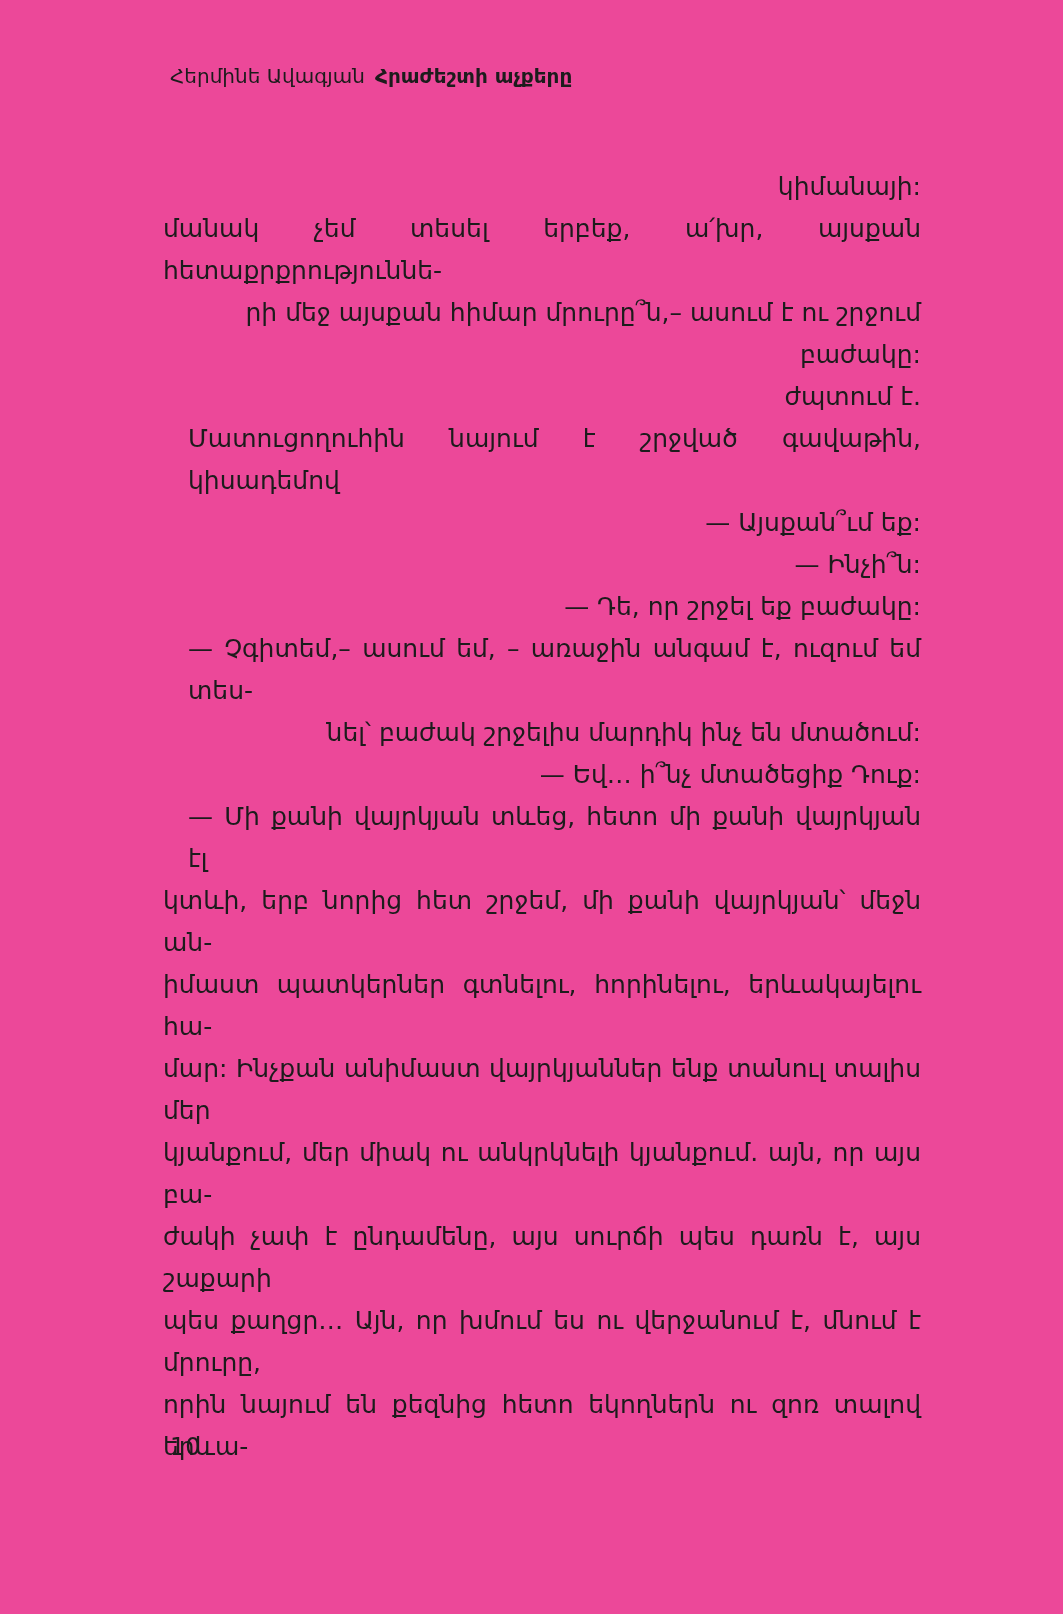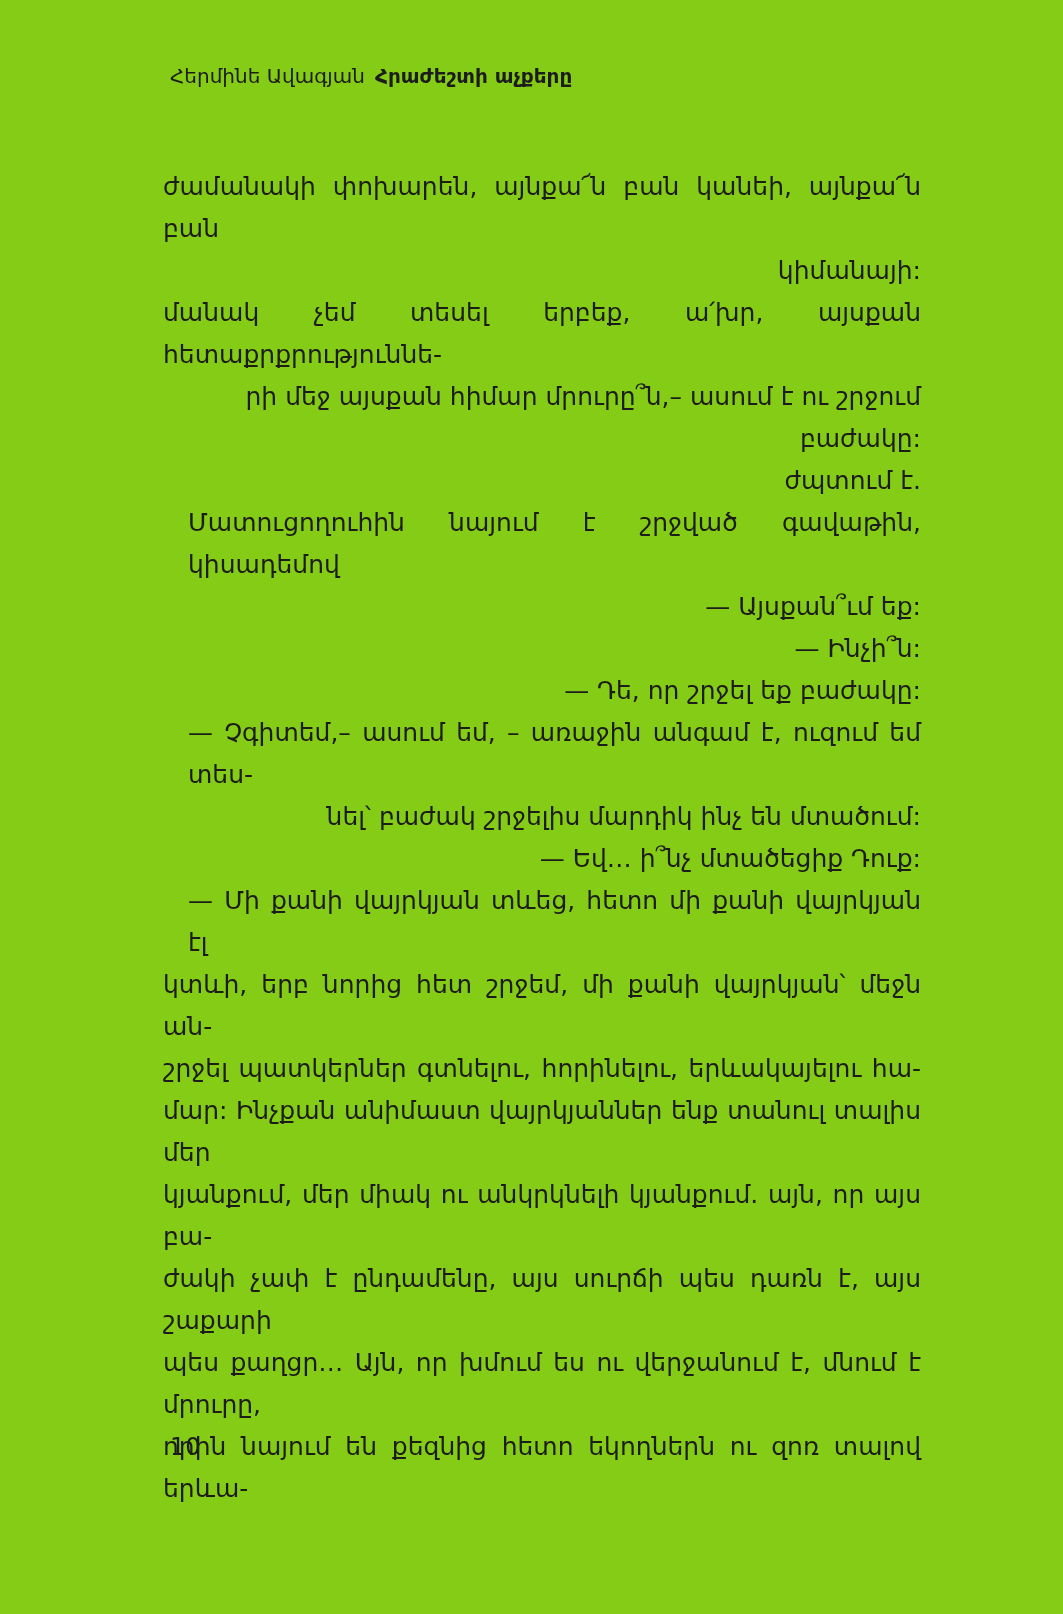--- a/index.html
+++ b/index.html
@@ -4,21 +4,21 @@
 <style>
   html, body {
     margin: 0;
     padding: 0;
     background: #ffffff;
   }
   .page {
     position: relative;
     width: 1063px;
     height: 1614px;
-    background: #84cc16;
+    background: #ec4899;
     font-family: "DejaVu Sans", sans-serif;
     color: #1c1c1c;
     overflow: hidden;
   }
   .running-header {
     position: absolute;
     left: 170px;
     top: 64px;
     font-size: 20px;
     line-height: 24px;
@@ -65,21 +65,20 @@
 <body>
 
 <div class="page">
 
   <div class="running-header">
     <span class="author">Հերմինե Ավագյան</span><span class="title">Հրաժեշտի աչքերը</span>
   </div>
 
   <div class="body-text">
 
-    <div class="line justify">ժամանակի փոխարեն, այնքա՜ն բան կանեի, այնքա՜ն բան</div>
     <div class="line">կիմանայի:</div>
 
     <div class="line justify">մանակ չեմ տեսել երբեք, ա՛խր, այսքան հետաքրքրություննե-</div>
     <div class="line">րի մեջ այսքան հիմար մրուրը՞ն,– ասում է ու շրջում բաժակը:</div>
 
     <div class="line">ժպտում է.</div>
     <div class="line indent justify">Մատուցողուհին նայում է շրջված գավաթին, կիսադեմով</div>
 
     <div class="line indent">— Այսքան՞ւմ եք:</div>
 
@@ -87,21 +86,21 @@
 
     <div class="line indent">— Դե, որ շրջել եք բաժակը:</div>
 
     <div class="line indent justify">— Չգիտեմ,– ասում եմ, – առաջին անգամ է, ուզում եմ տես-</div>
     <div class="line">նել՝ բաժակ շրջելիս մարդիկ ինչ են մտածում:</div>
 
     <div class="line indent">— Եվ… ի՞նչ մտածեցիք Դուք:</div>
 
     <div class="line indent justify">— Մի քանի վայրկյան տևեց, հետո մի քանի վայրկյան էլ</div>
     <div class="line justify">կտևի, երբ նորից հետ շրջեմ, մի քանի վայրկյան՝ մեջն ան-</div>
-    <div class="line justify">շրջել պատկերներ գտնելու, հորինելու, երևակայելու հա-</div>
+    <div class="line justify">իմաստ պատկերներ գտնելու, հորինելու, երևակայելու հա-</div>
     <div class="line justify">մար: Ինչքան անիմաստ վայրկյաններ ենք տանուլ տալիս մեր</div>
     <div class="line justify">կյանքում, մեր միակ ու անկրկնելի կյանքում. այն, որ այս բա-</div>
     <div class="line justify">ժակի չափ է ընդամենը, այս սուրճի պես դառն է, այս շաքարի</div>
     <div class="line justify">պես քաղցր… Այն, որ խմում ես ու վերջանում է, մնում է մրուրը,</div>
     <div class="line justify">որին նայում են քեզնից հետո եկողներն ու զոռ տալով երևա-</div>
 
   </div>
 
   <div class="page-number">10</div>
 

